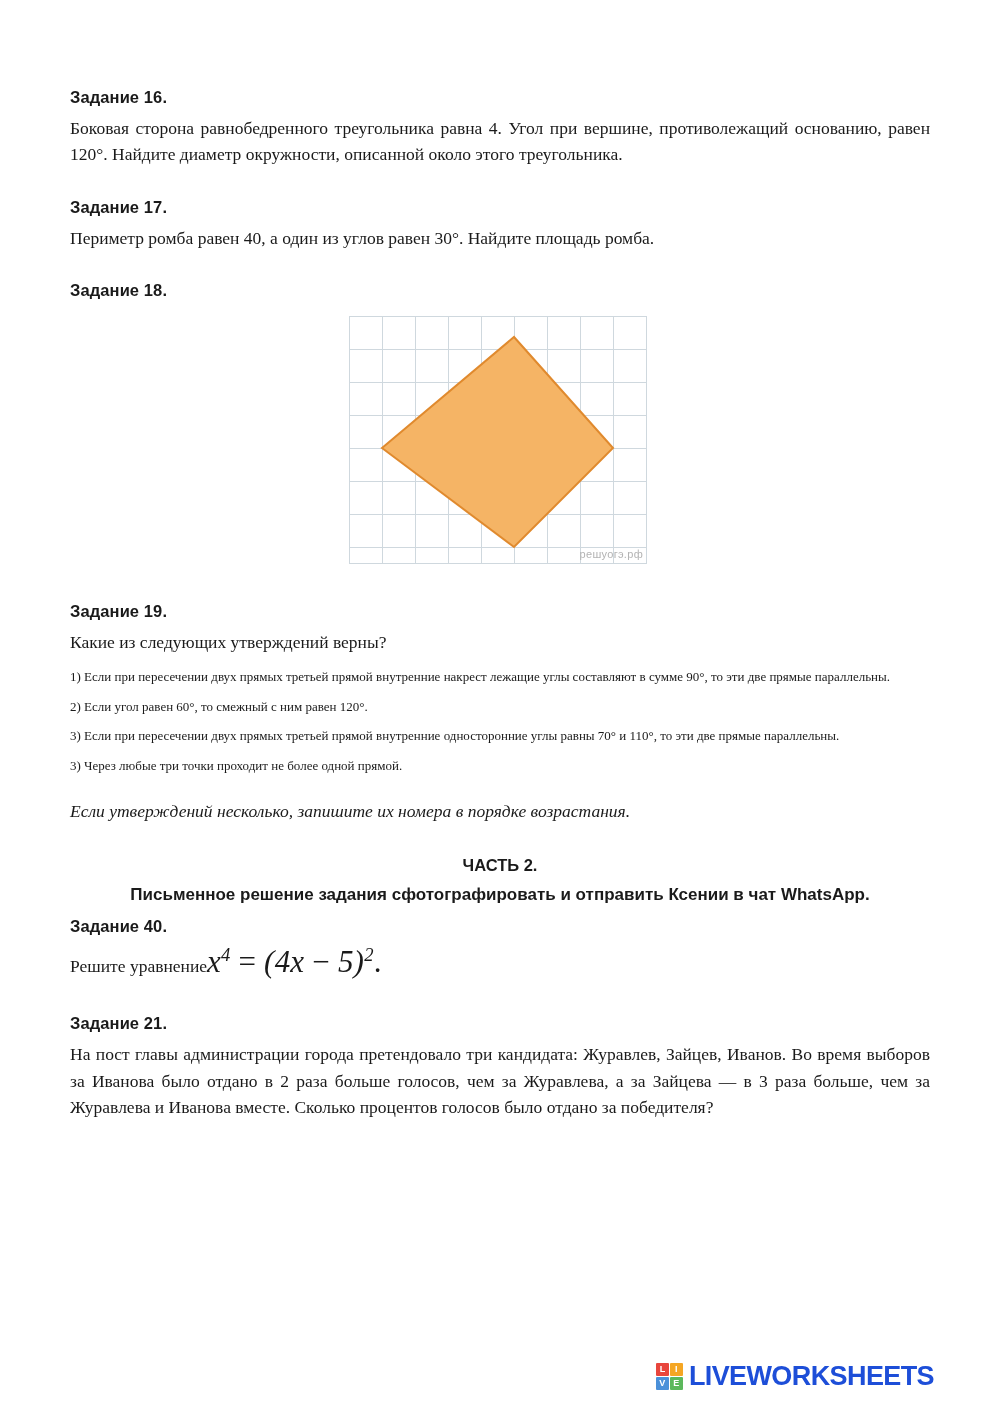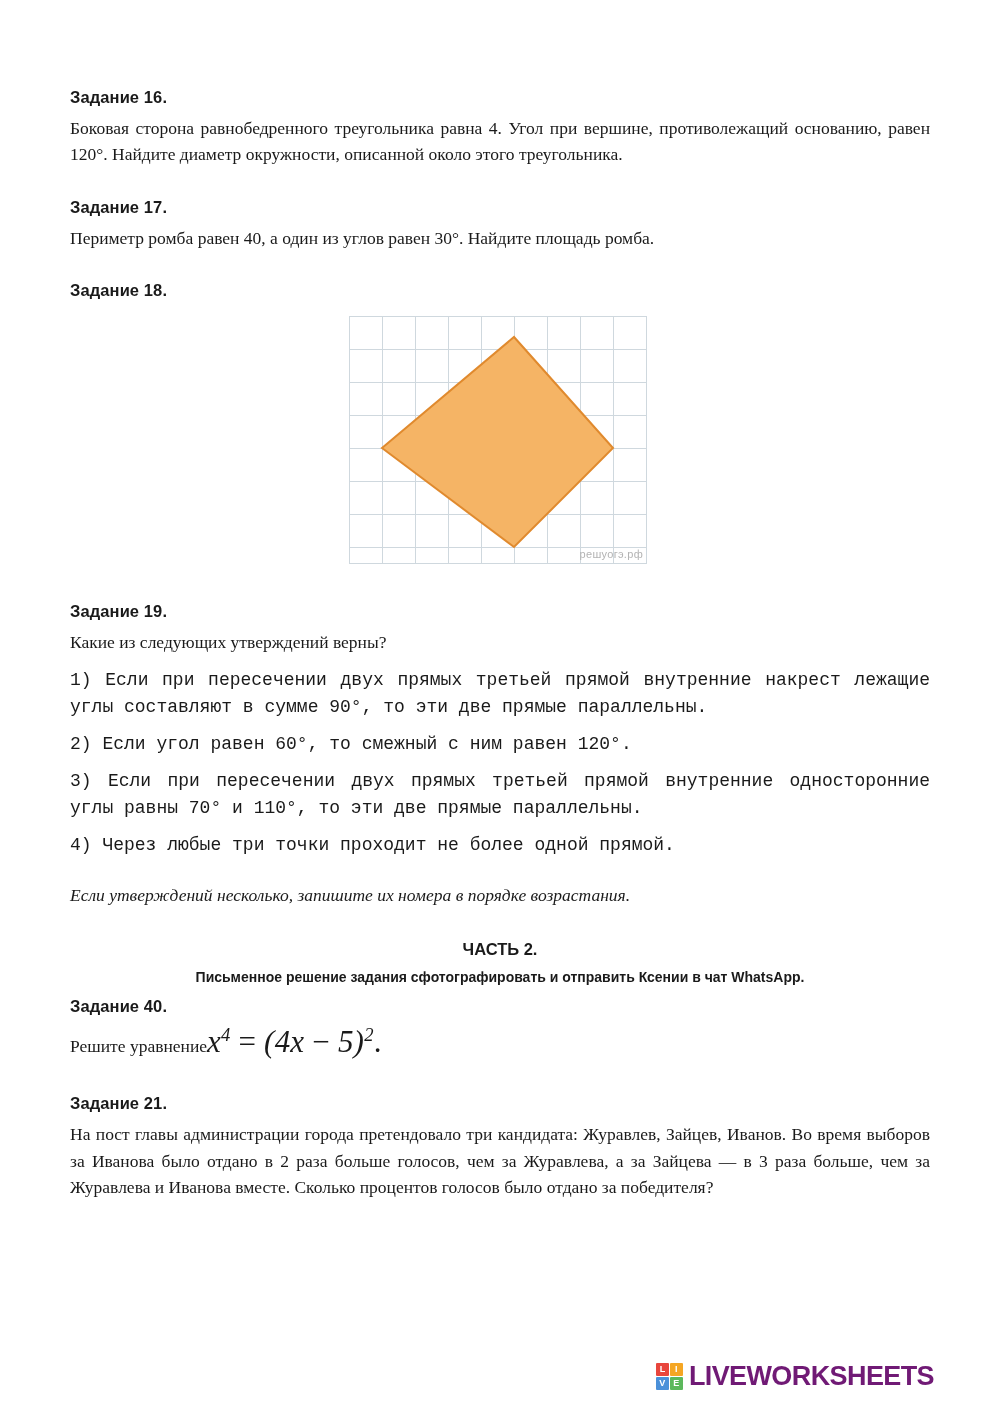--- a/index.html
+++ b/index.html
@@ -33,22 +33,22 @@
     font-family: "Liberation Serif", serif;
     font-size: 17.5px;
     line-height: 1.5;
     text-align: justify;
     margin: 0;
   }
   .para.just { text-align: justify; text-align-last: left; }
   .block { margin-bottom: 30px; }
   .block-tight { }
   .statement {
-    font-family: Liberation Mono, monospace;
-    font-size: 18px;
+    font-family: Liberation Serif, serif;
+    font-size: 13px;
     line-height: 1.5;
     text-align: justify;
     text-align-last: left;
     margin: 0 0 10px 0;
   }
   .italic-note {
     font-family: "Liberation Serif", serif;
     font-style: italic;
     font-size: 17.5px;
     margin: 26px 0 0 0;
@@ -57,21 +57,21 @@
     text-align: center;
     font-family: "Liberation Sans", sans-serif;
     font-weight: bold;
     font-size: 16.5px;
     margin: 0;
   }
   .center-bold-2 {
     text-align: center;
     font-family: "Liberation Sans", sans-serif;
     font-weight: bold;
-    font-size: 14px;
+    font-size: 17px;
     margin: 10px 0 12px 0;
   }
   
   .figure-wrap {
     display: flex;
     justify-content: center;
     margin: 16px 0 0 0;
   }
   .grid-fig {
     position: relative;
@@ -132,21 +132,21 @@
     border-radius: 1px;
   }
   .lw-l { background: #e8453c; }
   .lw-i { background: #f5a623; }
   .lw-v { background: #4a90d9; }
   .lw-e { background: #5cb85c; }
   .lw-word {
     font-family: "Liberation Sans", sans-serif;
     font-weight: bold;
     font-size: 27px;
-    color: #701a75;
+    color: #1d4ed8;
     letter-spacing: -0.6px;
     text-align: right;
   }
 </style>
 </head>
 <body>
 
 <div class="page">
 
   <div class="block">
@@ -189,21 +189,21 @@
       </div>
     </div>
   </div>
 
   <div class="block-tight" style="margin-top:34px;">
     <div class="task-title">Задание 19.</div>
     <p class="para" style="margin-bottom:12px;">Какие из следующих утверждений верны?</p>
     <p class="statement">1)  Если при пересечении двух прямых третьей прямой внутренние накрест лежащие углы составляют в сумме 90°, то эти две прямые параллельны.</p>
     <p class="statement">2)  Если угол равен 60°, то смежный с ним равен 120°.</p>
     <p class="statement">3)  Если при пересечении двух прямых третьей прямой внутренние односторонние углы равны 70° и 110°, то эти две прямые параллельны.</p>
-    <p class="statement">4)  Через любые три точки проходит не более одной прямой.</p>
+    <p class="statement">3)  Через любые три точки проходит не более одной прямой.</p>
     <p class="italic-note">Если утверждений несколько, запишите их номера в порядке возрастания.</p>
   </div>
 
   <div style="margin-top:34px;">
     <p class="center-bold">ЧАСТЬ 2.</p>
     <p class="center-bold-2"> Письменное решение задания сфотографировать и отправить Ксении в чат WhatsApp.</p>
 
     <div class="block" style="margin-bottom:34px;">
       <div class="task-title">Задание 40.</div>
       <div class="eq-line">

